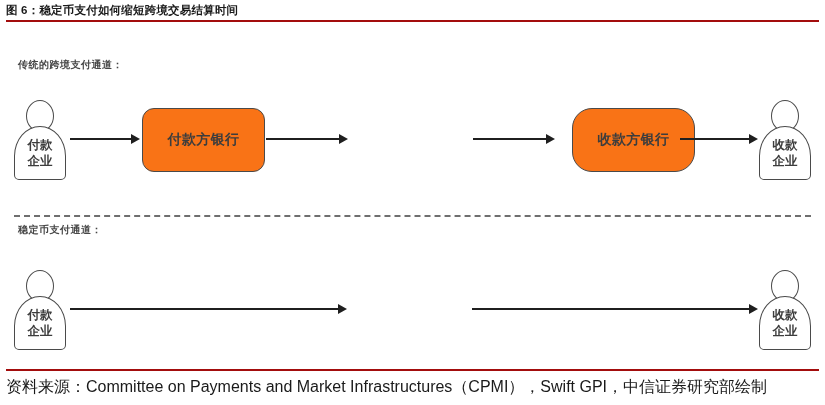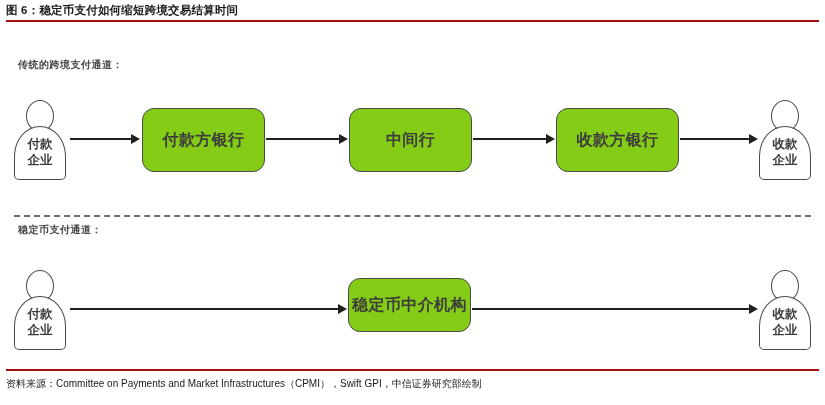--- a/index.html
+++ b/index.html
@@ -42,21 +42,21 @@
     width: 813px;
     height: 2px;
     background: #a30d0d;
   }
 
   
   .source {
     position: absolute;
     left: 6px;
     top: 377px;
-    font-size: 10px;
+    font-size: 16px;
     color: #1a1a1a;
     white-space: nowrap;
   }
 
   
   .section-head {
     position: absolute;
     font-size: 10px;
     font-weight: bold;
     color: #474747;
@@ -120,34 +120,33 @@
     align-items: center;
     justify-content: center;
     gap: 1px;
   }
   .person .body .ln {
     font-size: 12.5px;
     font-weight: bold;
     color: #3d3d3d;
     line-height: 15px;
     white-space: nowrap;
-    font-family: Liberation Mono, monospace;
   }
 
   
   .node-box {
     position: absolute;
     border: 1.6px solid #4a4a4a;
     border-radius: 12px;
-    background: #84cc16;
+    background: #f97316;
     box-sizing: border-box;
     display: flex;
     align-items: center;
     justify-content: center;
-    font-size: 16px;
+    font-size: 14px;
     font-weight: bold;
     color: #3d3d3d;
     white-space: nowrap;
     letter-spacing: 0.4px;
   }
 
   
   .arrow {
     position: absolute;
     height: 10px;
@@ -192,28 +191,27 @@
     <div class="headtip" style="left:61px;"></div>
   </div>
 
   <div class="node-box" style="left:142px; top:10px; width:123px; height:64px;">付款方银行</div>
 
   <div class="arrow" style="left:266px; top:36px; width:82px;">
     <div class="shaft" style="width:73px;"></div>
     <div class="headtip" style="left:73px;"></div>
   </div>
 
-  <div class="node-box" style="left:349px; top:10px; width:123px; height:64px;">中间行</div>
 
   <div class="arrow" style="left:473px; top:36px; width:82px;">
     <div class="shaft" style="width:73px;"></div>
     <div class="headtip" style="left:73px;"></div>
   </div>
 
-  <div class="node-box" style="left:556px; top:10px; width:123px; height:64px;">收款方银行</div>
+  <div class="node-box" style="left:572px; top:10px; width:123px; height:64px;border-radius:20px;">收款方银行</div>
 
   <div class="arrow" style="left:680px; top:36px; width:78px;">
     <div class="shaft" style="width:69px;"></div>
     <div class="headtip" style="left:69px;"></div>
   </div>
 
   <div class="person" style="left:757px; top:2px;">
     <div class="head"></div>
     <div class="body">
       <span class="ln">收款</span>
@@ -234,21 +232,20 @@
       <span class="ln">付款</span>
       <span class="ln">企业</span>
     </div>
   </div>
 
   <div class="arrow" style="left:70px; top:36px; width:277px;">
     <div class="shaft" style="width:268px;"></div>
     <div class="headtip" style="left:268px;"></div>
   </div>
 
-  <div class="node-box" style="left:348px; top:10px; width:123px; height:54px;">稳定币中介机构</div>
 
   <div class="arrow" style="left:472px; top:36px; width:286px;">
     <div class="shaft" style="width:277px;"></div>
     <div class="headtip" style="left:277px;"></div>
   </div>
 
   <div class="person" style="left:757px; top:2px;">
     <div class="head"></div>
     <div class="body">
       <span class="ln">收款</span>

